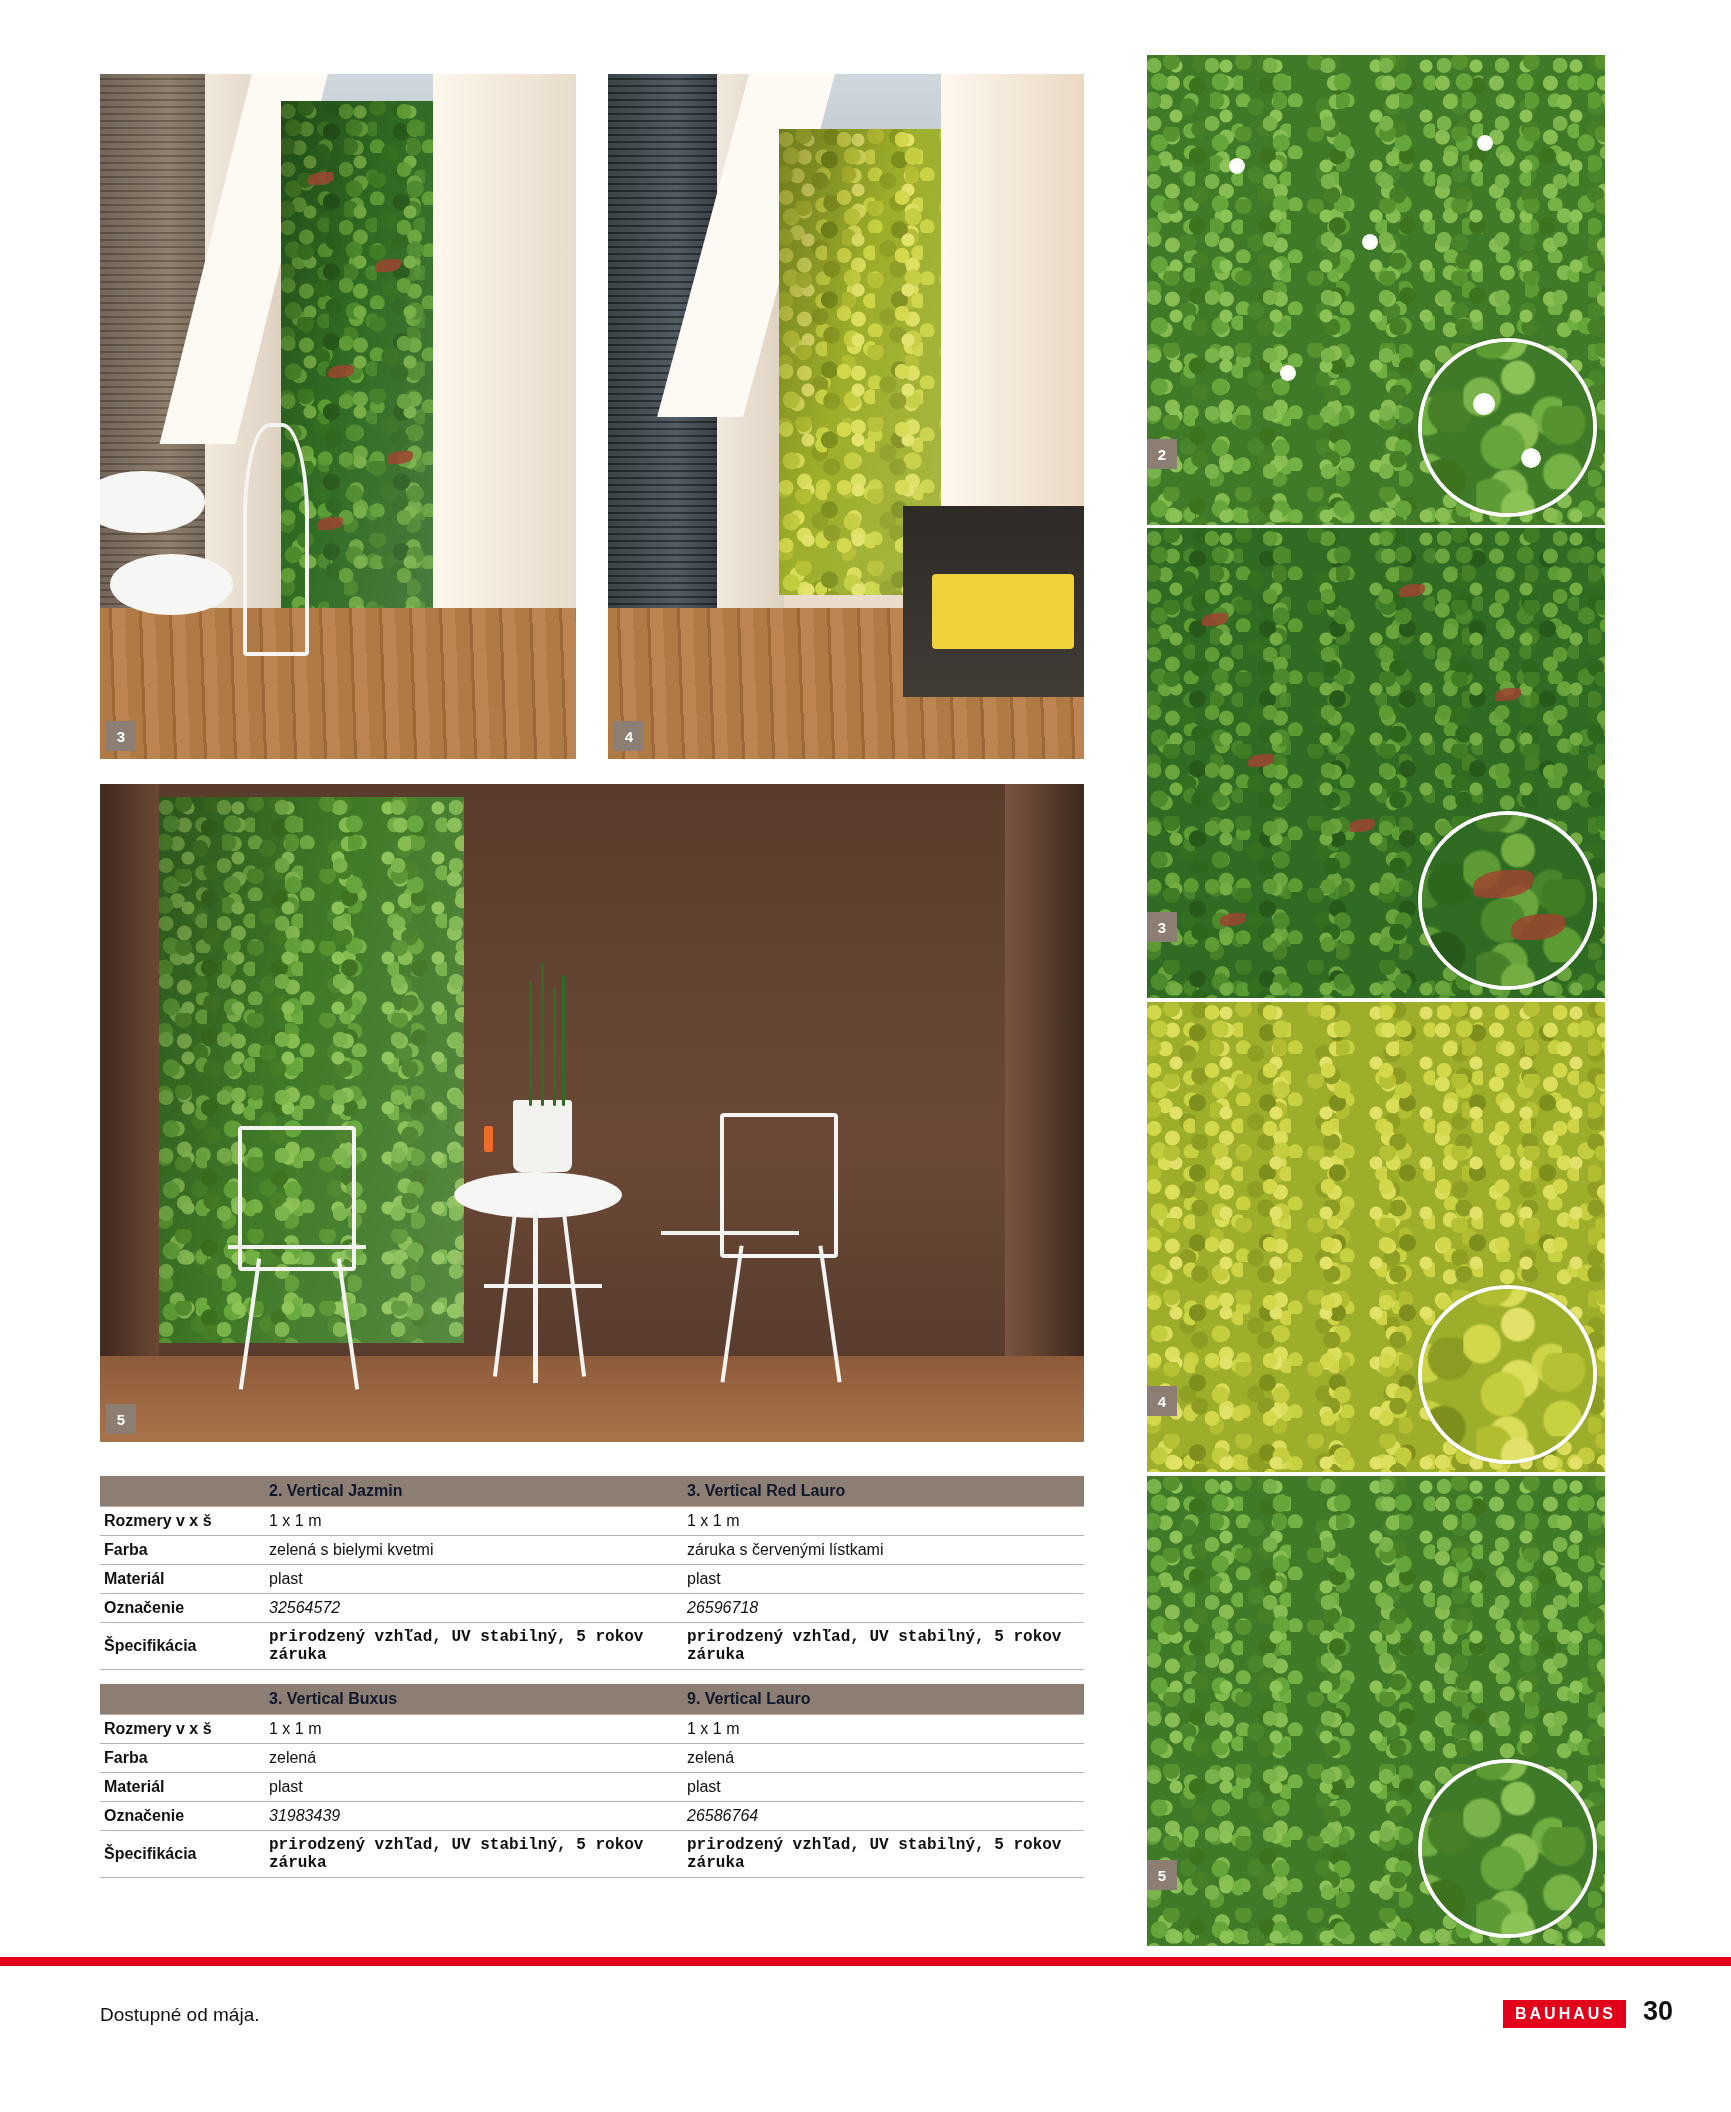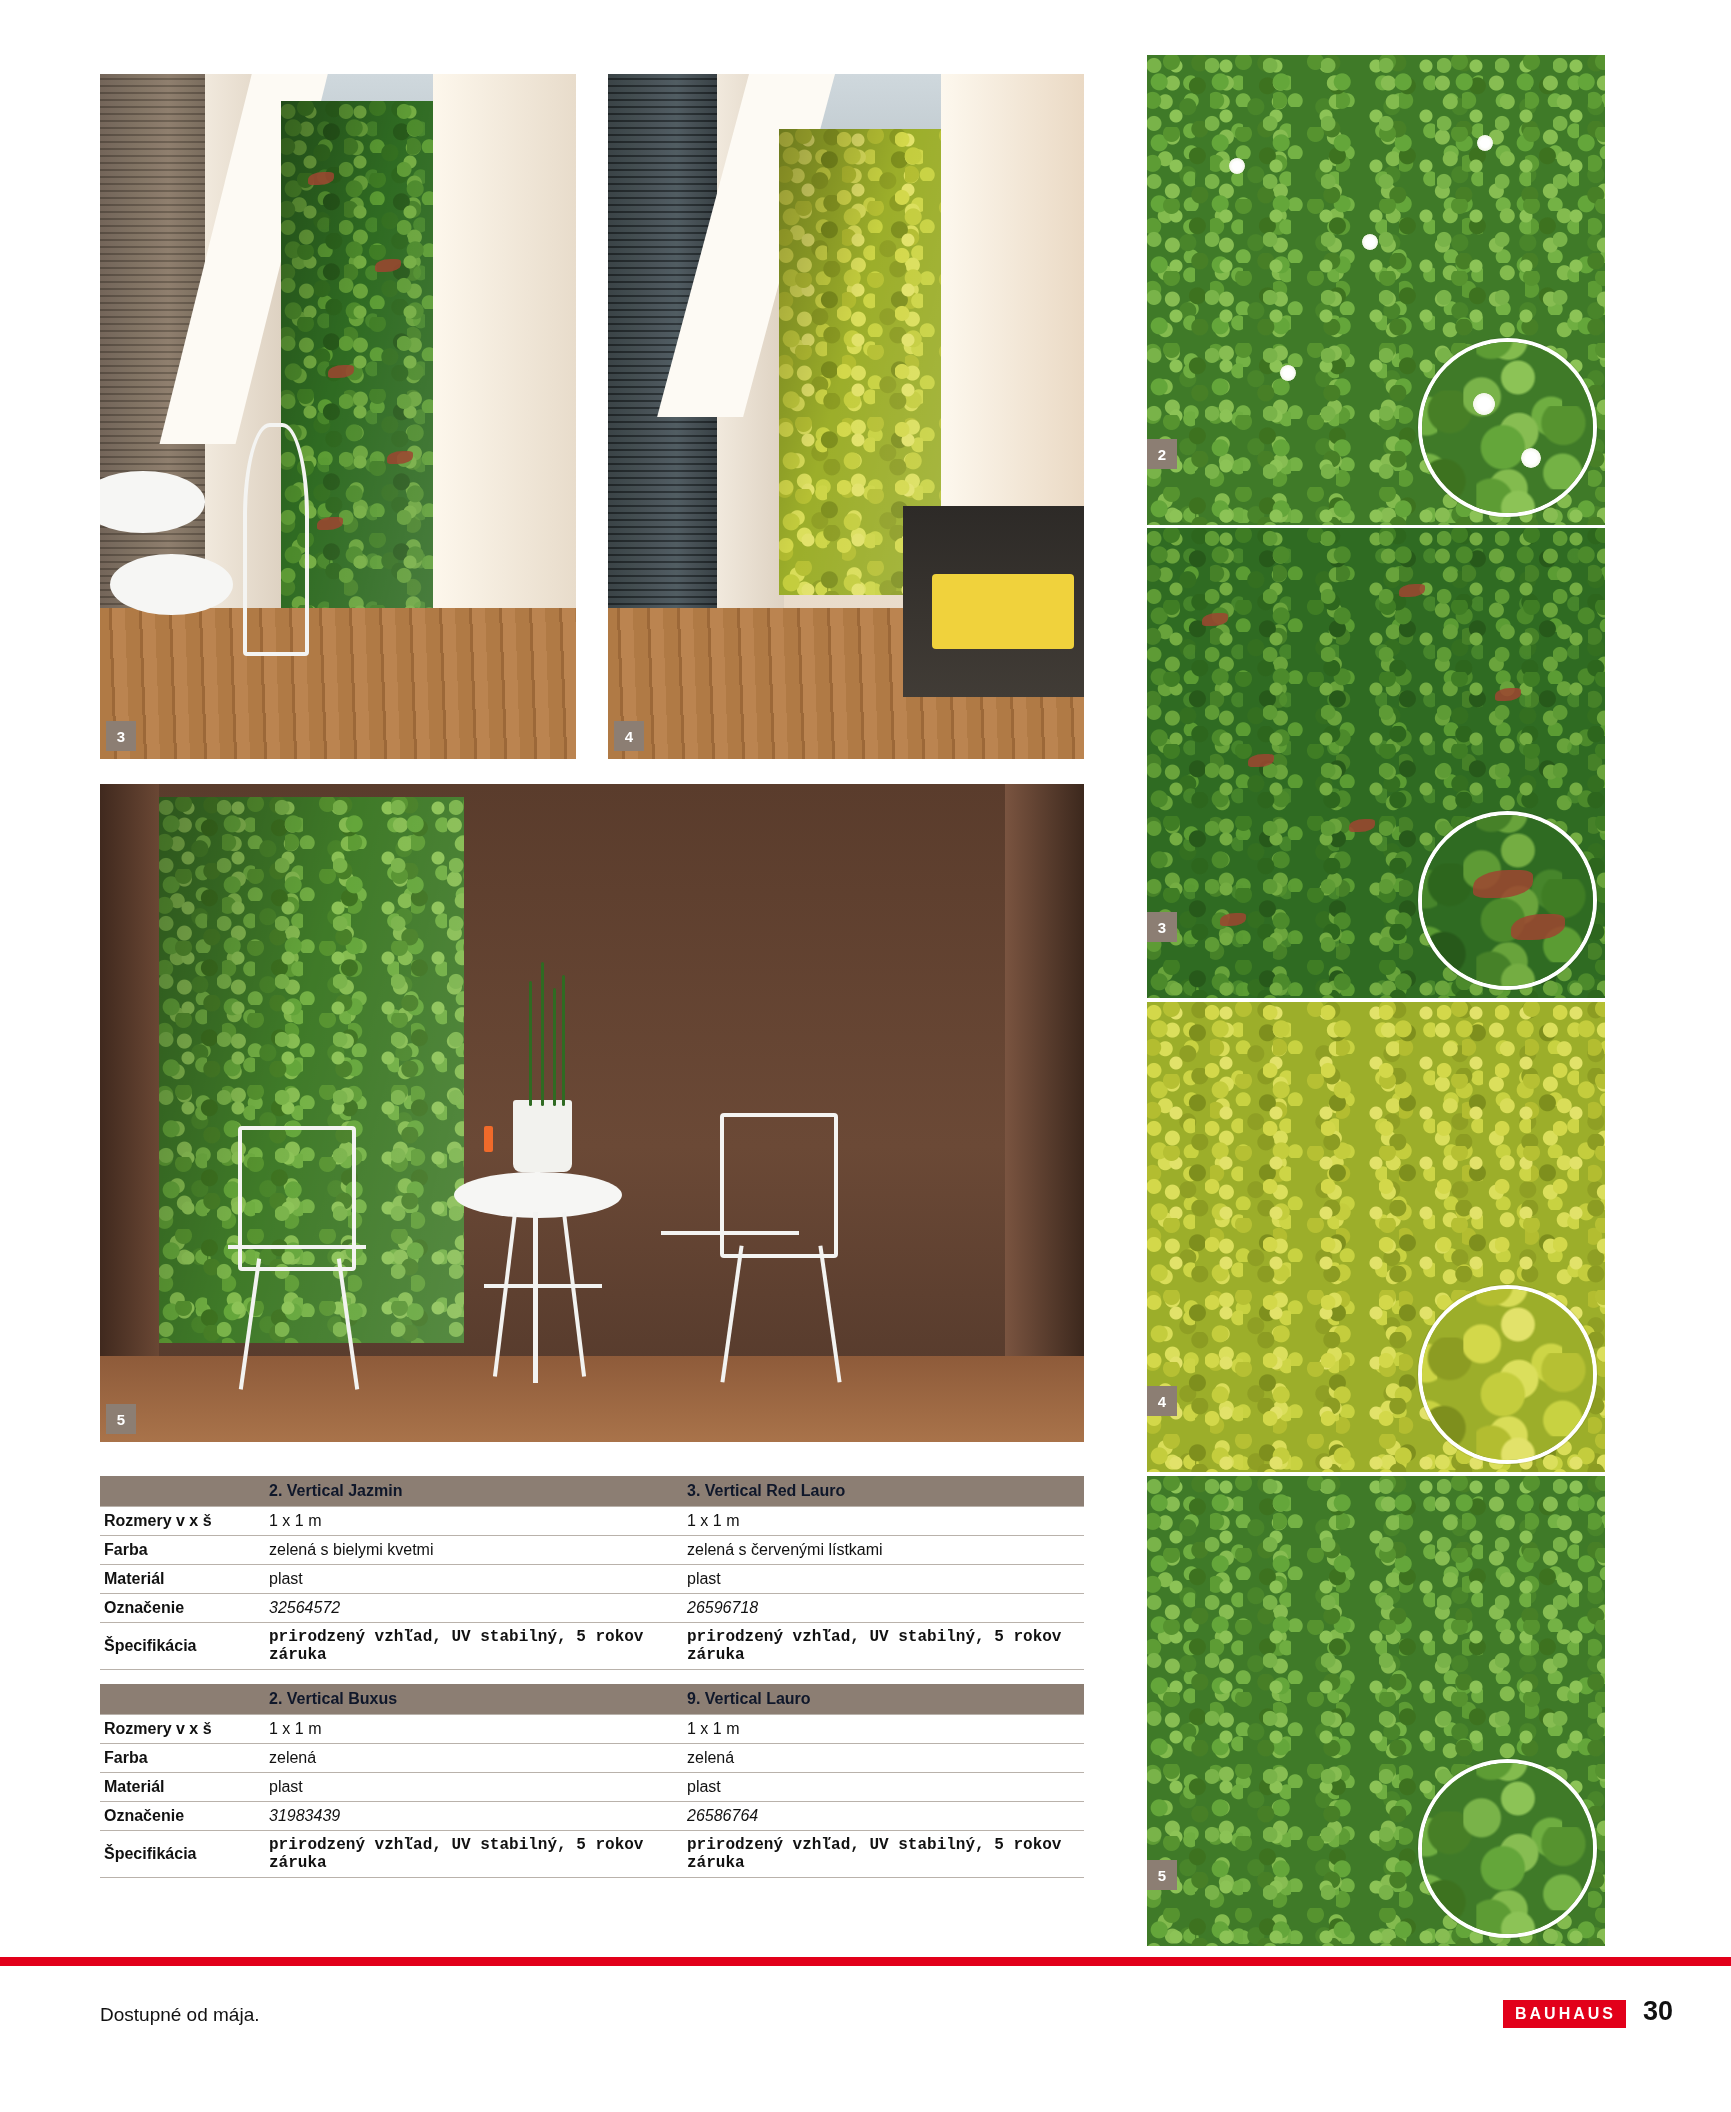--- a/index.html
+++ b/index.html
@@ -373,21 +373,21 @@
     </thead>
     <tbody>
       <tr>
         <td class="col-label">Rozmery v x š</td>
         <td class="col-v1">1 x 1 m</td>
         <td class="col-v2">1 x 1 m</td>
       </tr>
       <tr>
         <td class="col-label">Farba</td>
         <td class="col-v1">zelená s bielymi kvetmi</td>
-        <td class="col-v2">zelená s červenými lístkami</td>
+        <td class="col-v2">záruka s červenými lístkami</td>
       </tr>
       <tr>
         <td class="col-label">Materiál</td>
         <td class="col-v1">plast</td>
         <td class="col-v2">plast</td>
       </tr>
       <tr>
         <td class="col-label">Označenie</td>
         <td class="col-v1 italic">32564572</td>
         <td class="col-v2 italic">26596718</td>
@@ -397,21 +397,21 @@
         <td class="col-v1 bold">prirodzený vzhľad, UV stabilný, 5 rokov záruka</td>
         <td class="col-v2 bold">prirodzený vzhľad, UV stabilný, 5 rokov záruka</td>
       </tr>
     </tbody>
   </table>
 
   <table class="spec-table" id="table-b">
     <thead>
       <tr>
         <th class="col-label"></th>
-        <th class="col-v1">2. Vertical Buxus</th>
+        <th class="col-v1">3. Vertical Buxus</th>
         <th class="col-v2">9. Vertical Lauro</th>
       </tr>
     </thead>
     <tbody>
       <tr>
         <td class="col-label">Rozmery v x š</td>
         <td class="col-v1">1 x 1 m</td>
         <td class="col-v2">1 x 1 m</td>
       </tr>
       <tr>

